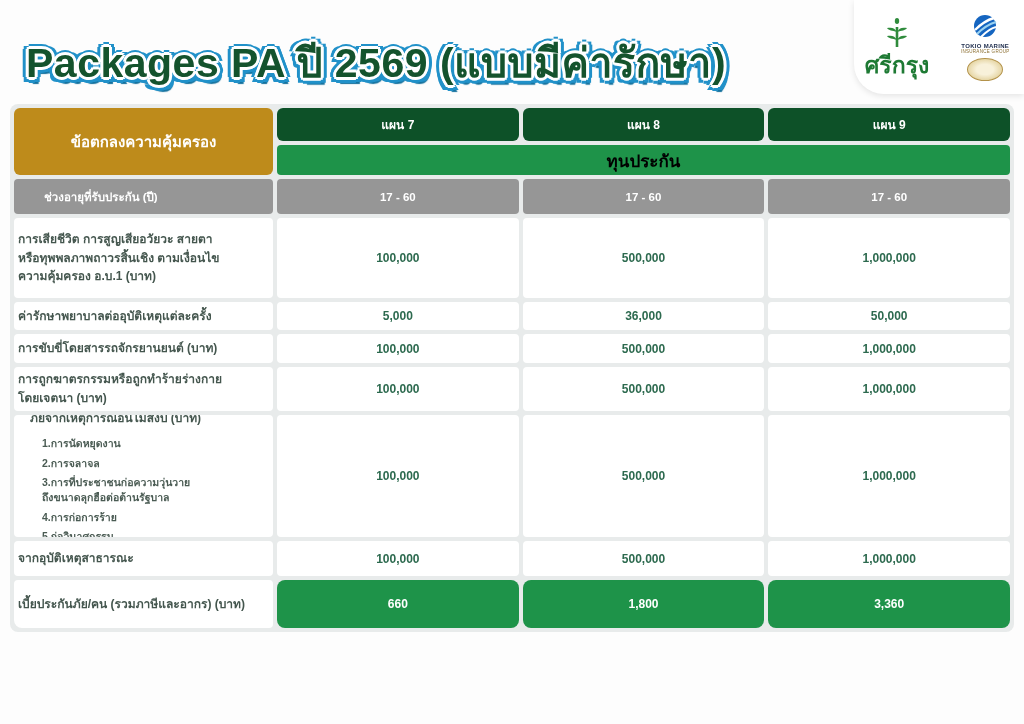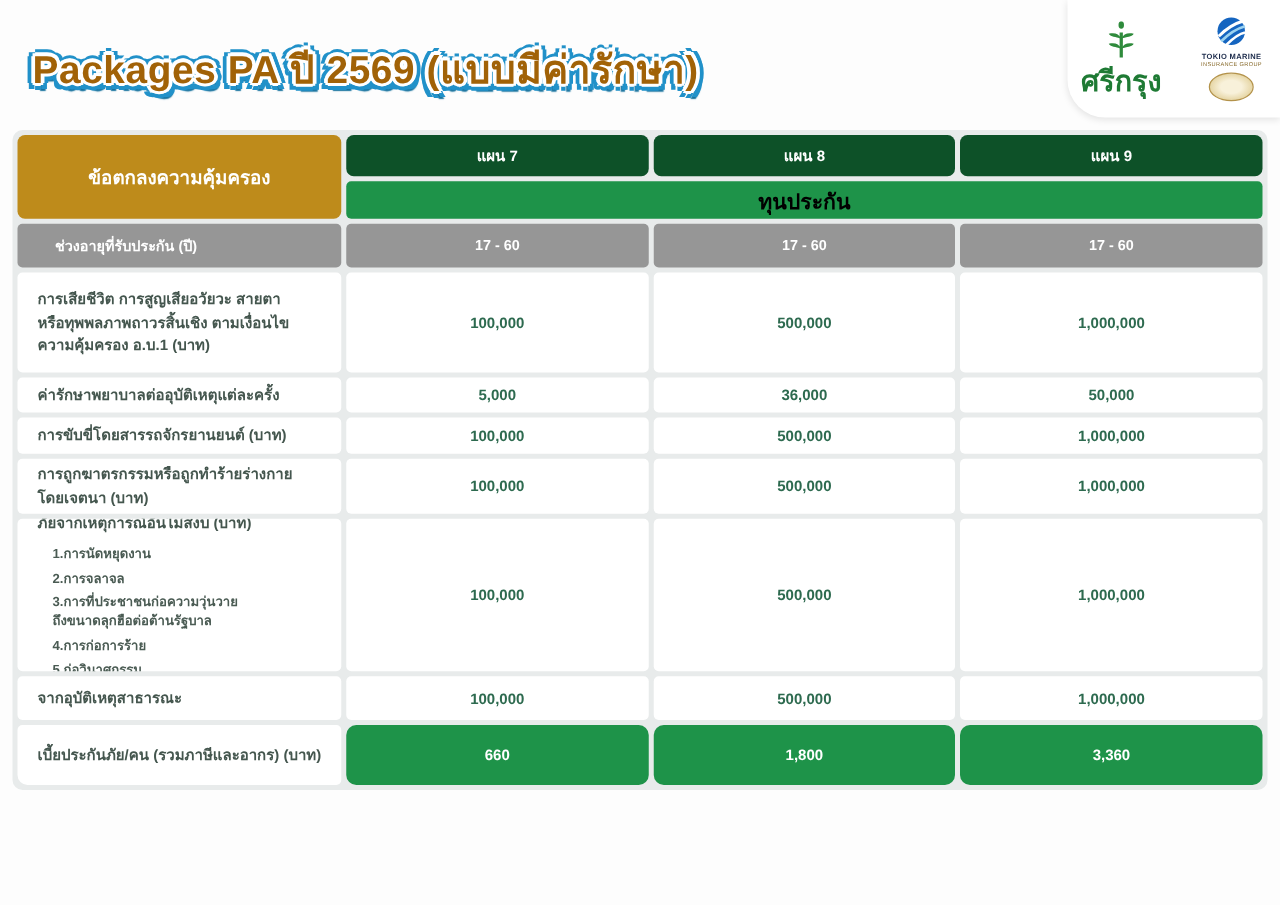--- a/index.html
+++ b/index.html
@@ -3,22 +3,22 @@
 <meta charset="utf-8">
 <style>
   * { margin:0; padding:0; box-sizing:border-box; }
   html,body { width:1024px; height:724px; overflow:hidden; background:#fdfdfd;
               font-family:"Liberation Sans", sans-serif; }
   .page { position:relative; width:1024px; height:724px; background:#fdfdfd; }
 
   
   .title {
     position:absolute; left:26px; top:30px;
-    font-size:31px; font-weight:bold; letter-spacing:0.5px;
-    color:#a16207;
+    font-size:41px; font-weight:bold; letter-spacing:0.5px;
+    color:#14532d;
     text-shadow:
       -2px -2px 0 #fff, 2px -2px 0 #fff, -2px 2px 0 #fff, 2px 2px 0 #fff,
       -3px 0 0 #fff, 3px 0 0 #fff, 0 -3px 0 #fff, 0 3px 0 #fff,
       -5px -3px 0 #2191c9, 5px -3px 0 #2191c9, -5px 5px 0 #2191c9, 5px 5px 0 #2191c9,
       -6px 0 0 #2191c9, 6px 0 0 #2191c9, 0 6px 0 #2191c9, 0 -5px 0 #2191c9,
       4px 7px 1px #15719d;
     white-space:nowrap;
   }
 
   
@@ -62,21 +62,21 @@
   }
   .sum-bar {
     grid-column:2 / 5; background:#1E9349; color:#000000; font-weight:bold;
     font-size:17px; justify-content:center; border-radius:4px;text-align:right;
   }
   .gray-cell { background:#969696; color:#fff; font-weight:bold; font-size:11.5px; }
   .gray-label { padding-left:30px; }
   .gray-value { justify-content:center; }
 
   .label-cell {
-    padding-left:16px; padding-right:12px; font-size:12px; font-weight:600;
+    padding-left:4px; padding-right:12px; font-size:12px; font-weight:600;
     color:#44564E; white-space:pre-line; line-height:1.55;
   }
   .value-cell { justify-content:center; font-weight:bold; font-size:12px; color:#2D6A4F; }
 
   .unrest-cell {
     flex-direction:column; align-items:flex-start; justify-content:center;
     padding-left:16px; padding-right:12px;
   }
   .unrest-head { font-size:12px; font-weight:600; color:#44564E; margin-bottom:4px; }
   .unrest-item { font-size:10.5px; font-weight:600; color:#4A5B53; padding-left:12px;

